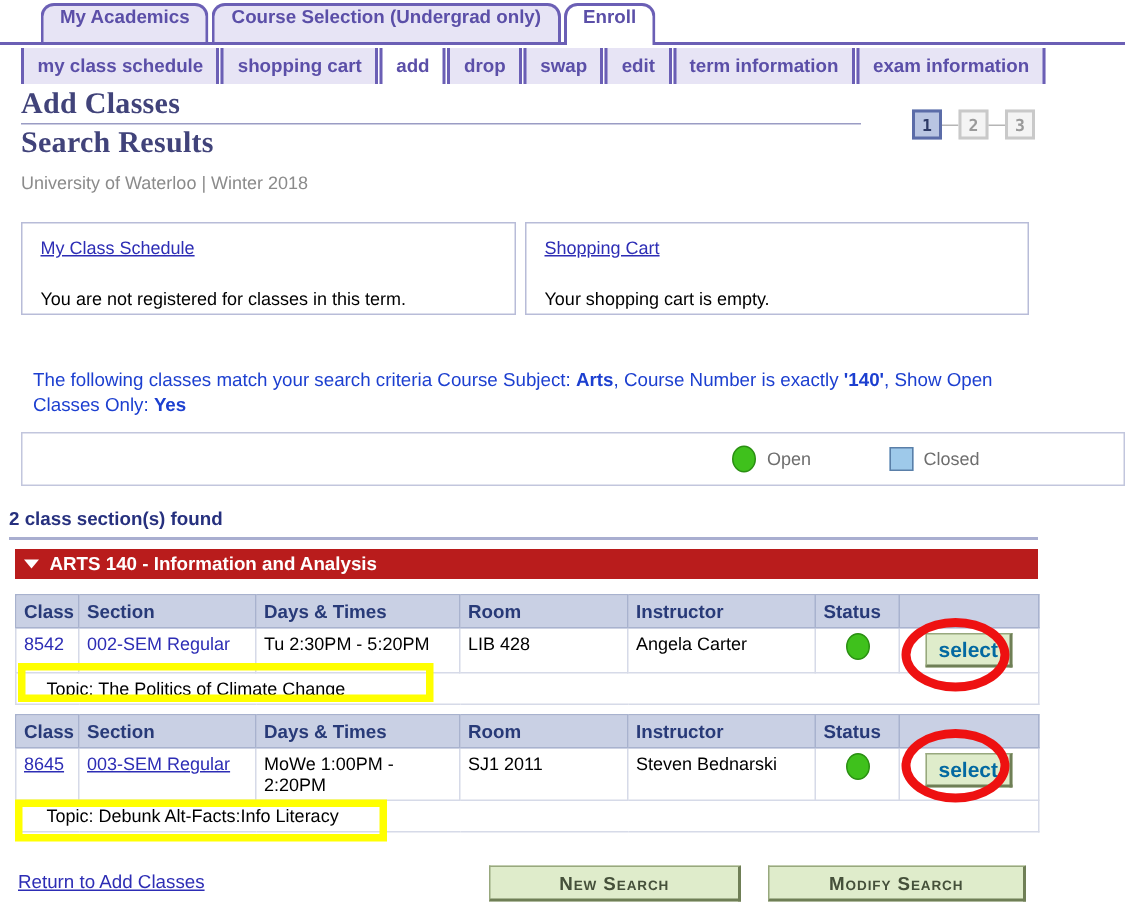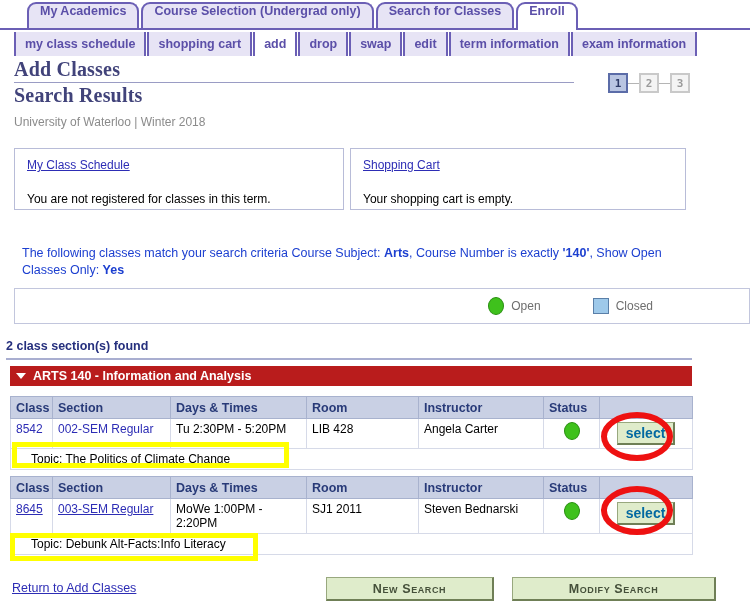--- a/index.html
+++ b/index.html
@@ -350,34 +350,31 @@
     font-size: 12.5px;
     font-variant: small-caps;
     font-weight: bold;
     letter-spacing: 0.6px;
     display: flex;
     align-items: center;
     justify-content: center;
     cursor: pointer;
   }
   #btn-new-search    { left: 326px; top: 577px; width: 168px; height: 24px; }
-  #btn-modify-search { left: 512px; top: 577px; width: 204px; height: 24px; }
+  #btn-modify-search { left: 512px; top: 577px; width: 172px; height: 24px; }
 </style>
 </head>
 <body>
 
 <div class="tabbar">
   <div class="tab">
       <span>My Academics</span>
     </div>
   <div class="tab">
       <span>Course Selection (Undergrad only)</span>
-    </div>
-  <div class="tab">
-      <span>Search for Classes</span>
     </div>
   <div class="tab active">
       <span>Enroll</span>
     </div>
 </div>
 
 <div class="subtabbar">
   <div class="subtab">
       <span>my class schedule</span>
     </div>

